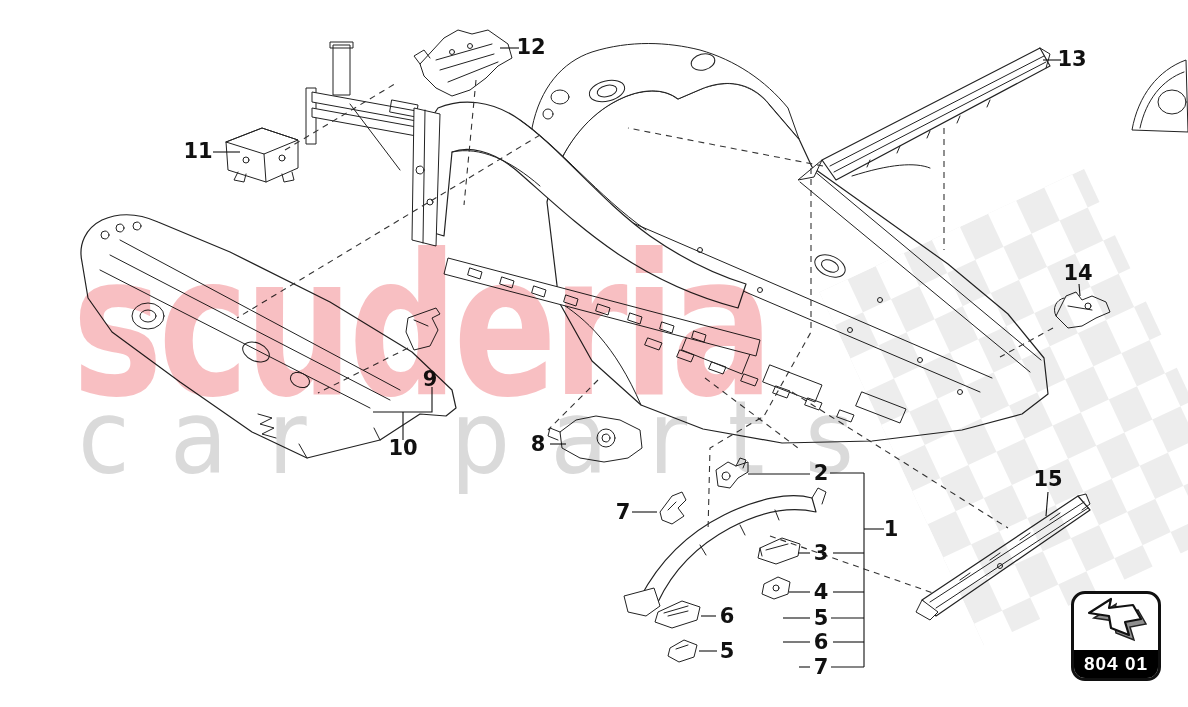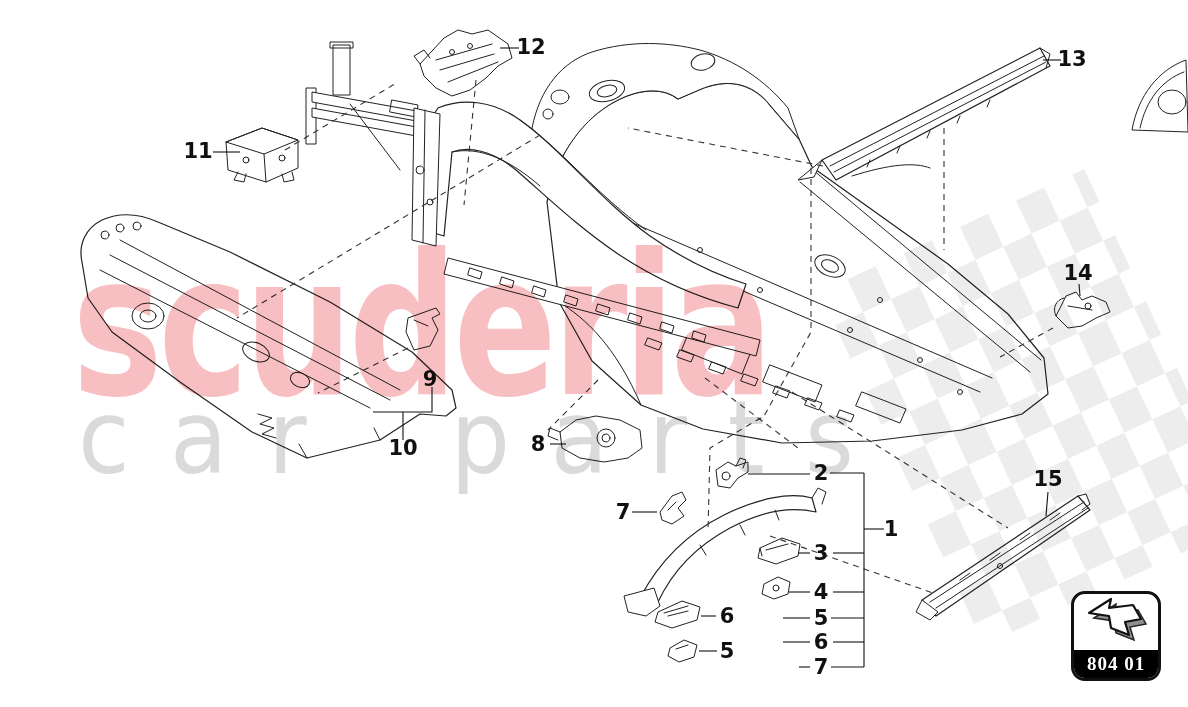--- a/index.html
+++ b/index.html
@@ -12,21 +12,21 @@
   #wm-sub{left:78px;top:378px;font-size:102px;font-weight:400;letter-spacing:44px;word-spacing:36px;
           color:#dadada;transform:scaleX(0.92);transform-origin:left top;}
   #wm-checker{left:888px;top:242px;width:292px;height:330px;
       background-image:conic-gradient(#ececec 0 25%,#ffffff 0 50%,#ececec 0 75%,#ffffff 0);
       background-size:62px 62px;transform:rotate(-25deg) scaleY(1.18);opacity:.95;}
   #nav-box{position:absolute;left:1071px;top:591px;width:90px;height:90px;z-index:3;
            border:3px solid #101010;border-radius:14px;background:#fff;box-sizing:border-box;
            display:flex;flex-direction:column;overflow:hidden;}
   #nav-arrow{flex:1;display:flex;align-items:center;justify-content:center;}
   #nav-band{height:28px;background:#000;color:#fff;display:flex;align-items:center;justify-content:center;
-            font-size:19px;font-weight:700;letter-spacing:1px;font-family:Liberation Serif, serif;}
+            font-size:19px;font-weight:700;letter-spacing:1px;font-family:Liberation Sans, sans-serif;}
   svg .ln{stroke:#222;stroke-width:1;fill:none;stroke-linejoin:round;stroke-linecap:round;}
   svg .fw{stroke:#222;stroke-width:1;fill:#fff;stroke-linejoin:round;}
   svg .fw2{stroke:#222;stroke-width:1.2;fill:#fff;stroke-linejoin:round;}
   svg .dash{stroke:#333;stroke-width:1.1;fill:none;stroke-dasharray:6 5;}
   svg .ldr{stroke:#111;stroke-width:1.1;fill:none;}
   svg .callout{font:700 21px "DejaVu Sans",sans-serif;fill:#111;text-anchor:middle;}
 </style>
 </head>
 <body>
 

